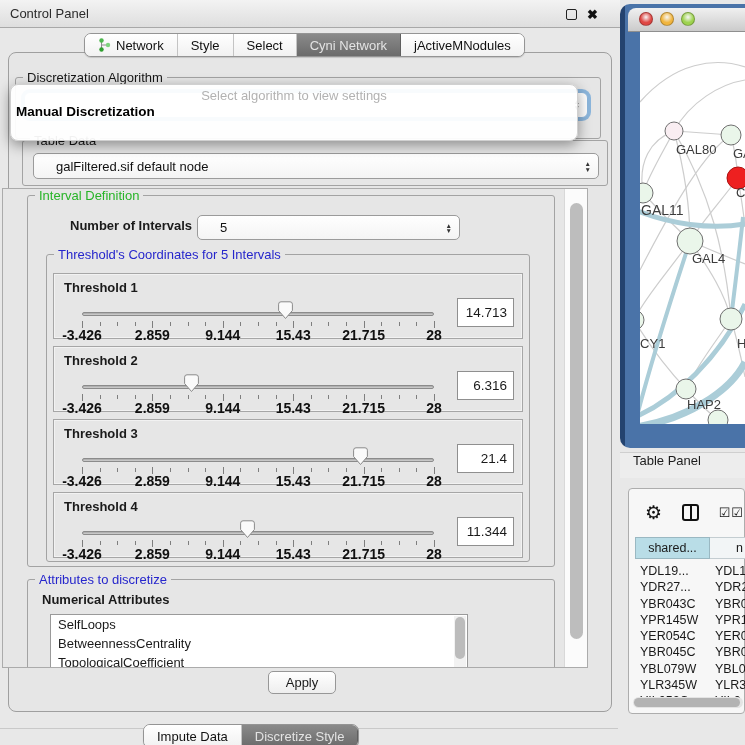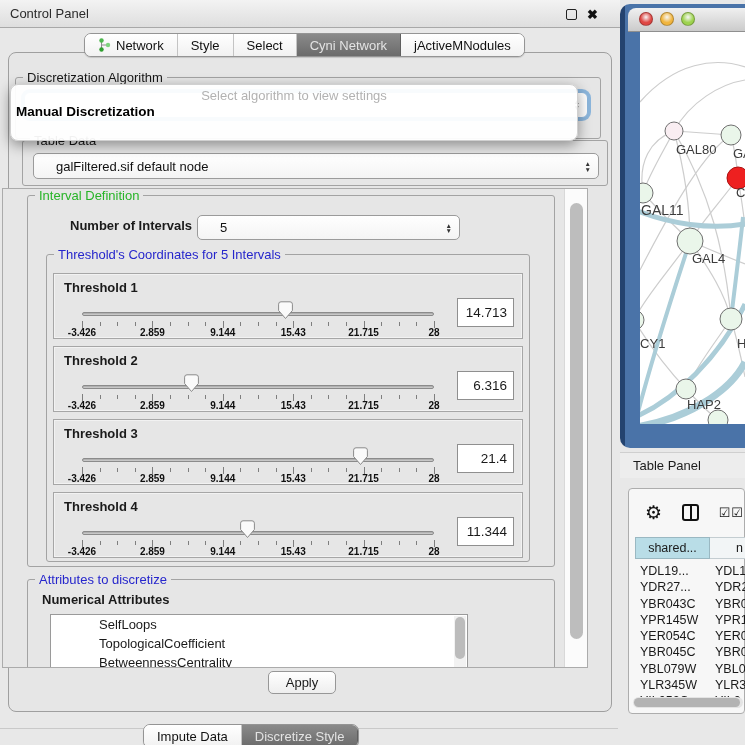--- a/index.html
+++ b/index.html
@@ -58,45 +58,45 @@
   .thr-panel{position:absolute;left:6px;width:470px;height:66px;border:1px solid #a6a6a6;
     box-shadow:inset 0 0 0 1px #f2f2f2;background:#e6e6e6;}
   .thr-label{position:absolute;left:10px;top:6px;font-size:13px;font-weight:bold;}
   .thr-track{position:absolute;left:28px;top:38px;width:352px;height:4px;border:1px solid #8b8b8b;
     border-radius:3px;background:linear-gradient(#a6a6a6,#d2d2d2);}
   .thr-thumb{position:absolute;top:27px;width:15px;height:19px;}
   .tick{position:absolute;width:1px;background:#7e7e7e;}
   .tick.minor{top:48px;height:4px;}
   .tick.major{top:47px;height:7px;}
   .ticklabel{position:absolute;top:53px;width:50px;margin-left:-25px;text-align:center;
-    font-size:10px;font-weight:bold;color:#101010;}
+    font-size:14px;font-weight:bold;color:#101010;}
   .thr-value{position:absolute;left:403px;top:24px;width:57px;height:29px;background:#fff;border:1px solid #8f8f8f;
     font-size:13.5px;text-align:right;line-height:27px;padding-right:6px;}
   
   .attr-group{position:absolute;left:24px;top:390px;width:528px;height:110px;}
   .attr-sub{position:absolute;left:14px;top:12px;font-size:13px;font-weight:bold;}
   .attr-list{position:absolute;left:22px;top:34px;width:418px;height:70px;background:#fff;border:1px solid #9a9a9a;
     overflow:hidden;}
-  .attr-item{font-size:13px;line-height:19px;padding-left:7px;white-space:nowrap;margin-left:41px;}
+  .attr-item{font-size:13px;line-height:19px;padding-left:7px;white-space:nowrap;}
   .attr-scroll{position:absolute;right:1px;top:1px;width:12px;height:68px;background:#f2f2f2;}
   .attr-scroll .thumb{position:absolute;left:1px;top:1px;width:10px;height:42px;background:#bcbcbc;border-radius:5px;}
   
   .apply-btn{position:absolute;left:268px;top:671px;width:68px;height:23px;background:linear-gradient(#ffffff,#eeeeee);
     border:1px solid #979797;border-radius:5px;font-size:13px;text-align:center;line-height:21px;z-index:6;}
   .bottomline{position:absolute;left:0;top:728px;width:618px;height:1px;background:#c9c9c9;}
   
   .net-window{position:absolute;left:620px;top:4px;width:125px;height:444px;
     background:linear-gradient(90deg,#24436f 0px,#24436f 5px,#4a73a8 5px);border-radius:10px 0 0 10px;}
   .net-titlebar{position:absolute;left:8px;top:4px;right:0;height:24px;
     background:linear-gradient(#f0f0f0,#cbcbcb);border-radius:8px 0 0 0;border-bottom:1px solid #8f8f8f;}
   .light{position:absolute;top:4px;width:14px;height:14px;border-radius:50%;border:1px solid rgba(0,0,0,.25);}
   .net-canvas{position:absolute;left:20px;top:28px;width:105px;height:392px;background:#fff;overflow:hidden;}
   
   .tp-strip{position:absolute;left:620px;top:452px;width:125px;height:26px;background:#ededed;
-    border-top:1px solid #cfcfcf;display:flex;align-items:center;}
+    border-top:1px solid #cfcfcf;display:flex;align-items:flex-start;}
   .tp-title{font-size:13px;padding-left:13px;color:#1c1c1c;}
   .table-box{position:absolute;left:628px;top:488px;width:117px;height:226px;background:#f7f7f7;
     border:1px solid #adadad;border-radius:4px;}
   .tp-toolbar{position:absolute;left:0;top:0;width:100%;height:46px;display:flex;align-items:center;gap:20px;padding-left:16px;}
   .gear-glyph{font-size:19px;color:#111;line-height:19px;}
   .colsplit{width:17px;height:17px;border:2px solid #111;border-radius:3px;position:relative;}
   .colsplit::after{content:"";position:absolute;left:6px;top:0;width:2px;height:13px;background:#111;}
   .checks{font-size:13px;color:#111;letter-spacing:1px;white-space:nowrap;}
   .tp-header{position:absolute;left:6px;top:48px;height:22px;display:flex;font-size:12.5px;}
   .tp-h1{width:75px;background:#b9dde7;border:1px solid #9ab8c2;display:flex;align-items:center;justify-content:center;}
@@ -337,22 +337,22 @@
     </div>
 
     <div class="groupbox attr-group">
       <span class="grouplabel blue">Attributes to discretize</span>
       <span class="attr-sub">Numerical Attributes</span>
       <div class="attr-list" id="attr-list">
         <div class="attr-scroll">
             <div class="thumb"></div>
           </div>
       <div class="attr-item">SelfLoops</div>
+          <div class="attr-item">BetweennessCentrality</div>
           <div class="attr-item">TopologicalCoefficient</div>
-          <div class="attr-item">BetweennessCentrality</div>
         </div>
     </div>
 
     <div class="vscroll">
         <div class="thumb"></div>
       </div>
   </div>
 
   <div class="apply-btn">Apply</div>
 

